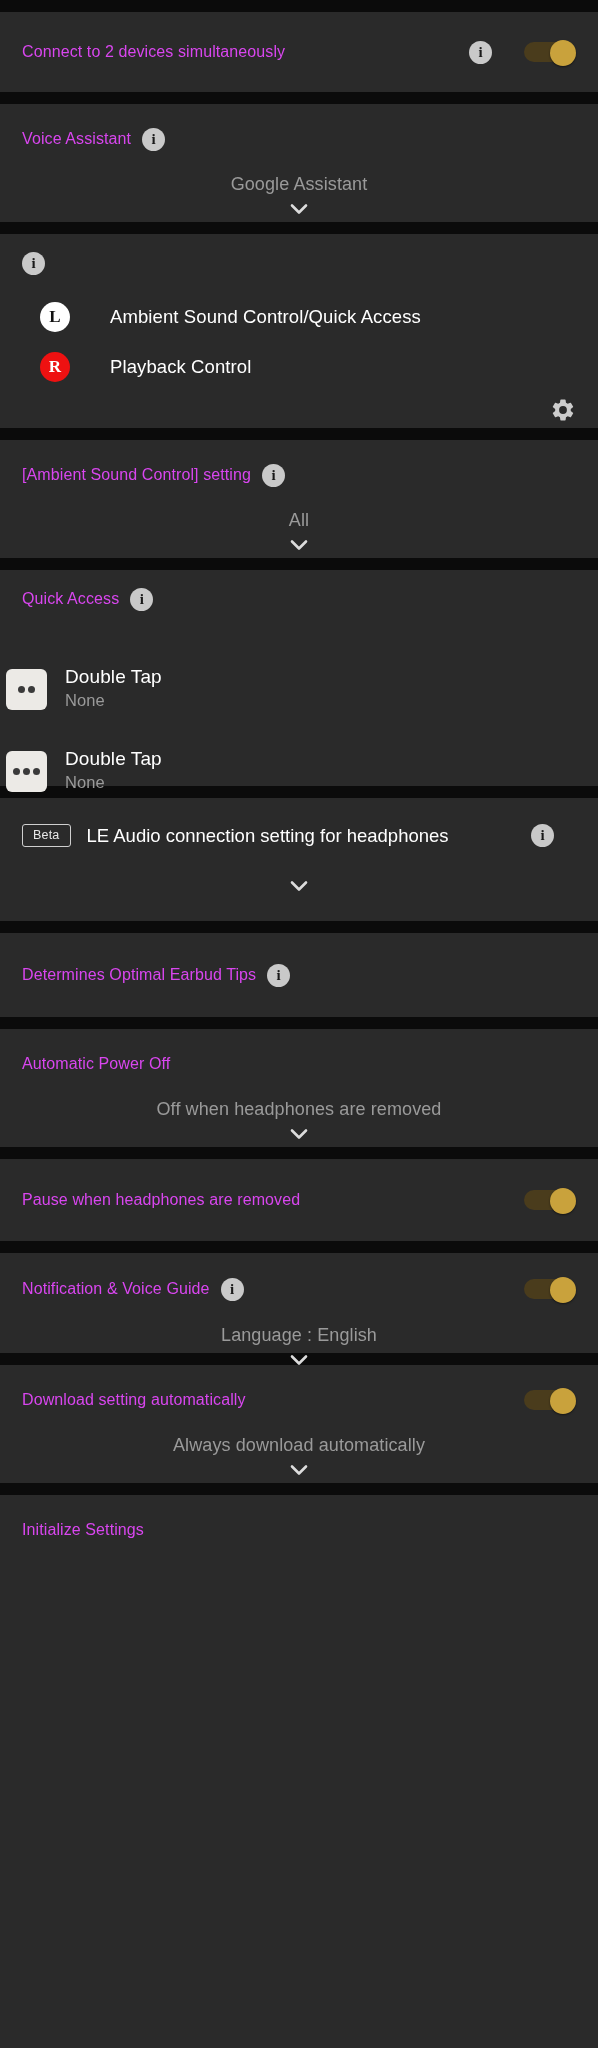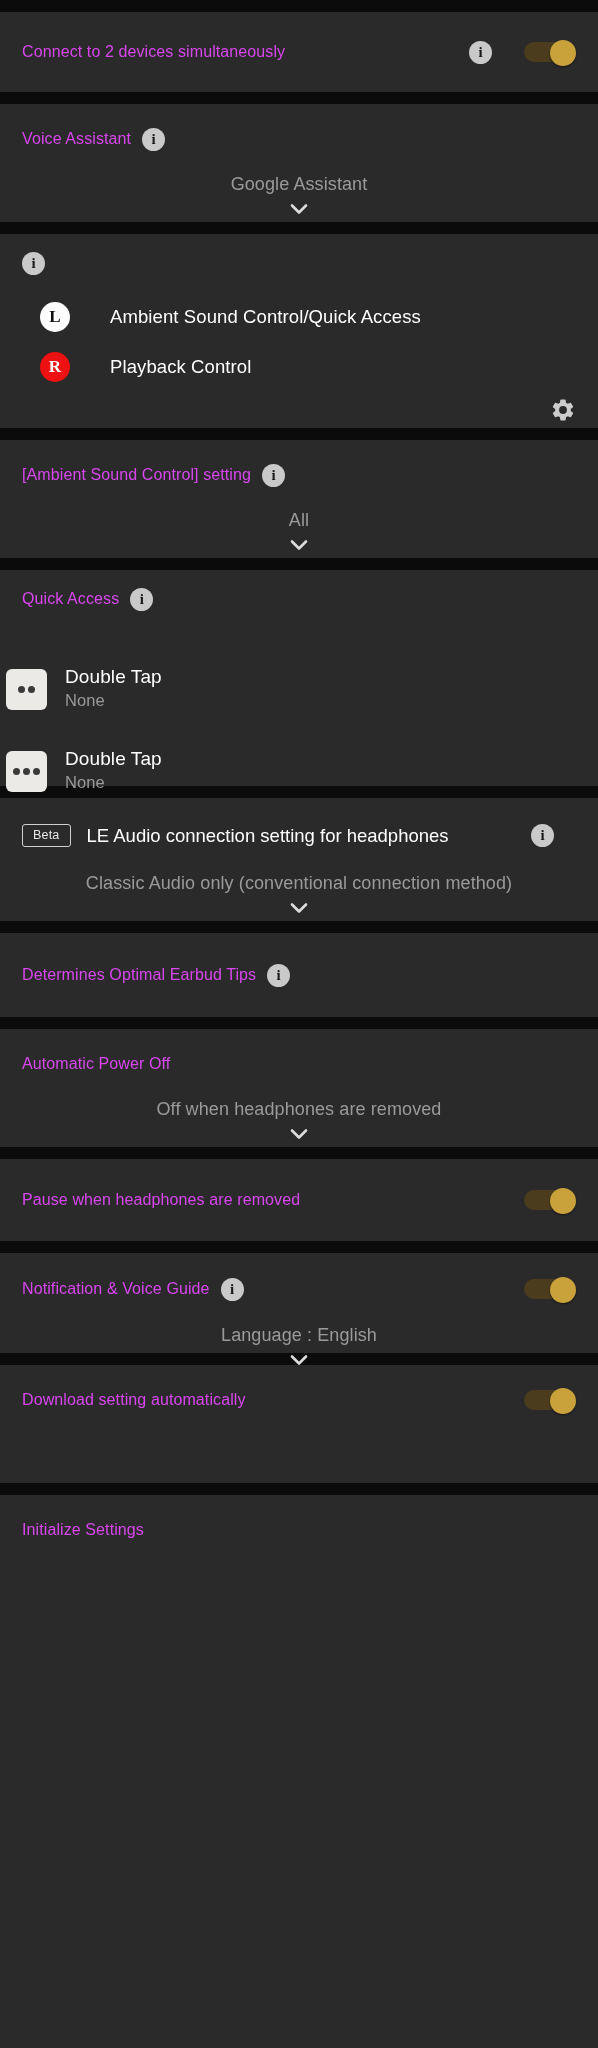--- a/index.html
+++ b/index.html
@@ -324,21 +324,20 @@
   <div class="gap" style="height:12px"></div>
 
   <div class="card" style="height:123px">
     <div class="row" style="height:75px">
       <span class="beta-badge">Beta</span>
       <span class="le-title">LE Audio connection setting for headphones</span>
       <span class="info-icon">i</span>
       <div style="width:22px"></div>
     </div>
     <div class="value-row" style="height:48px">
-      <span class="value-text">Classic Audio only (conventional connection method)</span>
       <span class="chevron">
         <svg width="24" height="24" viewBox="0 0 24 24">
             <path d="M5 8.5 L12 15.5 L19 8.5" fill="none" stroke="#dcdcdc" stroke-width="2.6" stroke-linecap="round" stroke-linejoin="round"></path>
           </svg>
       </span>
     </div>
   </div>
 
   <div class="gap" style="height:12px"></div>
 
@@ -411,20 +410,28 @@
   <div class="card" style="height:118px">
     <div class="row" style="height:70px">
       <div class="row-title">
         <span class="title-text">Download setting automatically</span>
       </div>
       <span class="toggle">
         <span class="track"></span>
         <span class="knob"></span>
       </span>
     </div>
+    <div class="value-row" style="height:48px">
+      <span class="value-text">Always download automatically</span>
+      <span class="chevron">
+        <svg width="24" height="24" viewBox="0 0 24 24">
+            <path d="M5 8.5 L12 15.5 L19 8.5" fill="none" stroke="#dcdcdc" stroke-width="2.6" stroke-linecap="round" stroke-linejoin="round"></path>
+          </svg>
+      </span>
+    </div>
   </div>
 
   <div class="gap" style="height:12px"></div>
 
   <div class="card" style="flex:1 1 auto; min-height:70px">
     <div class="row" style="height:70px">
       <div class="row-title">
         <span class="title-text">Initialize Settings</span>
       </div>
     </div>

